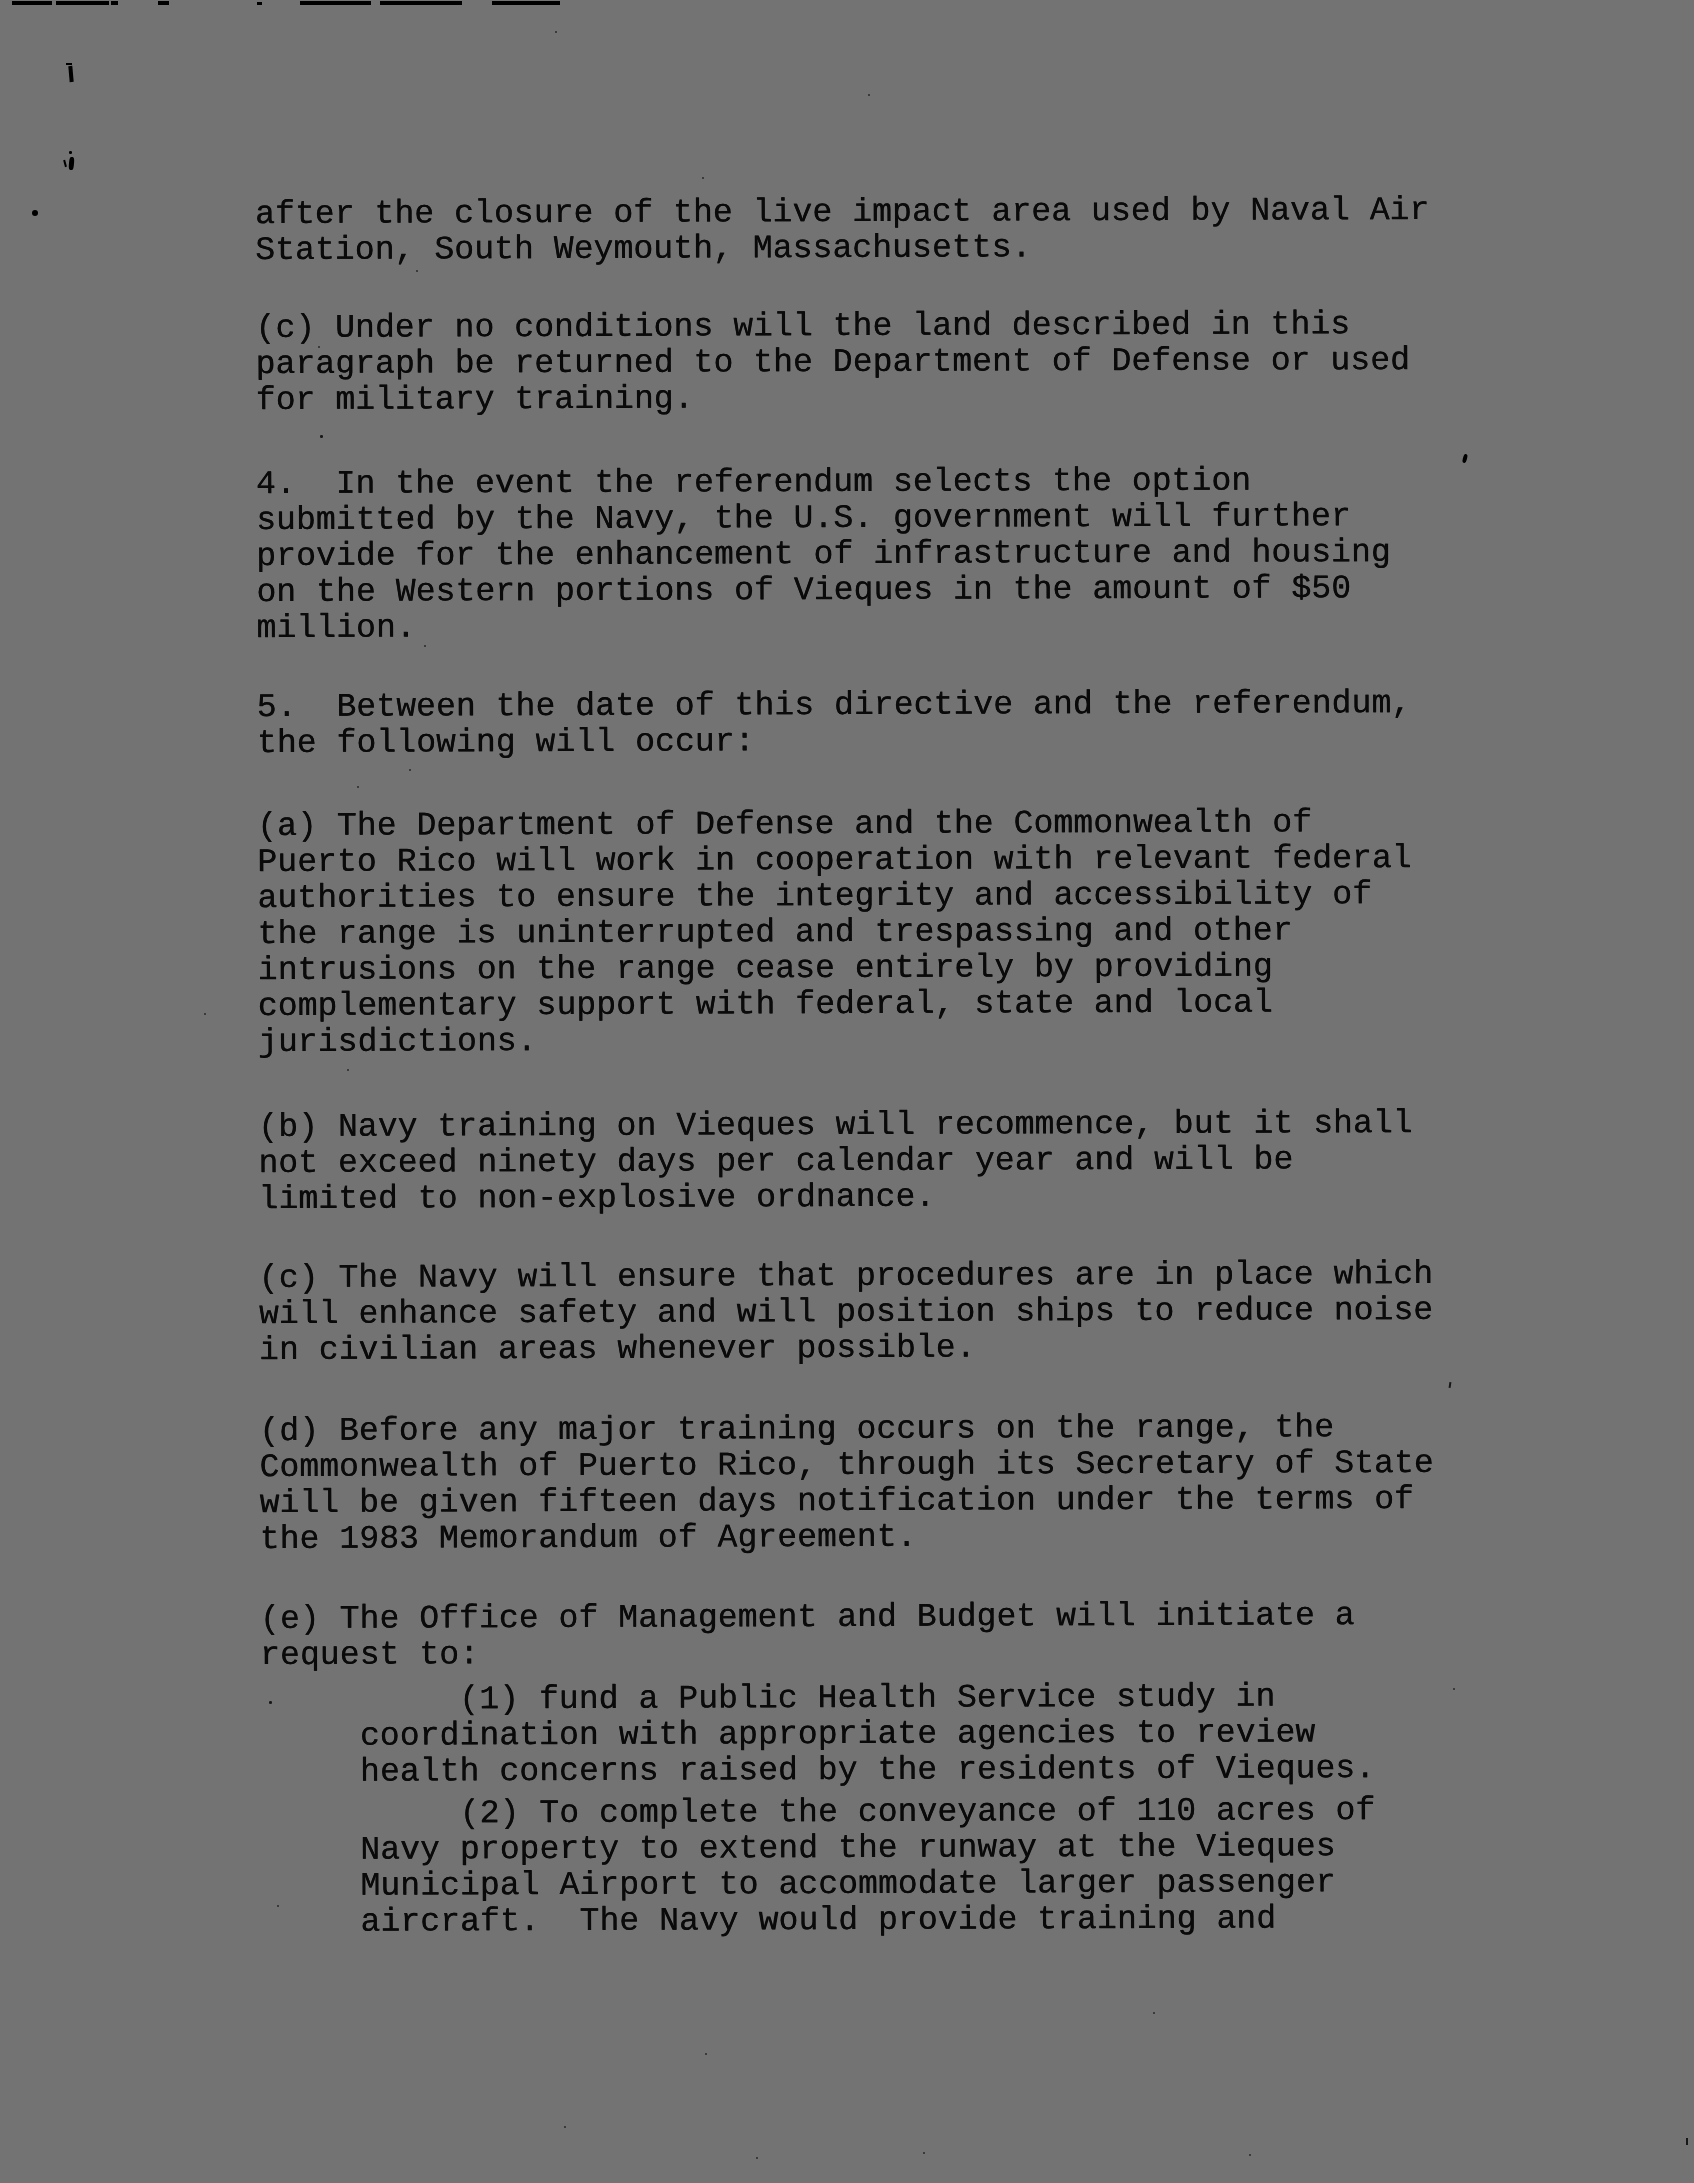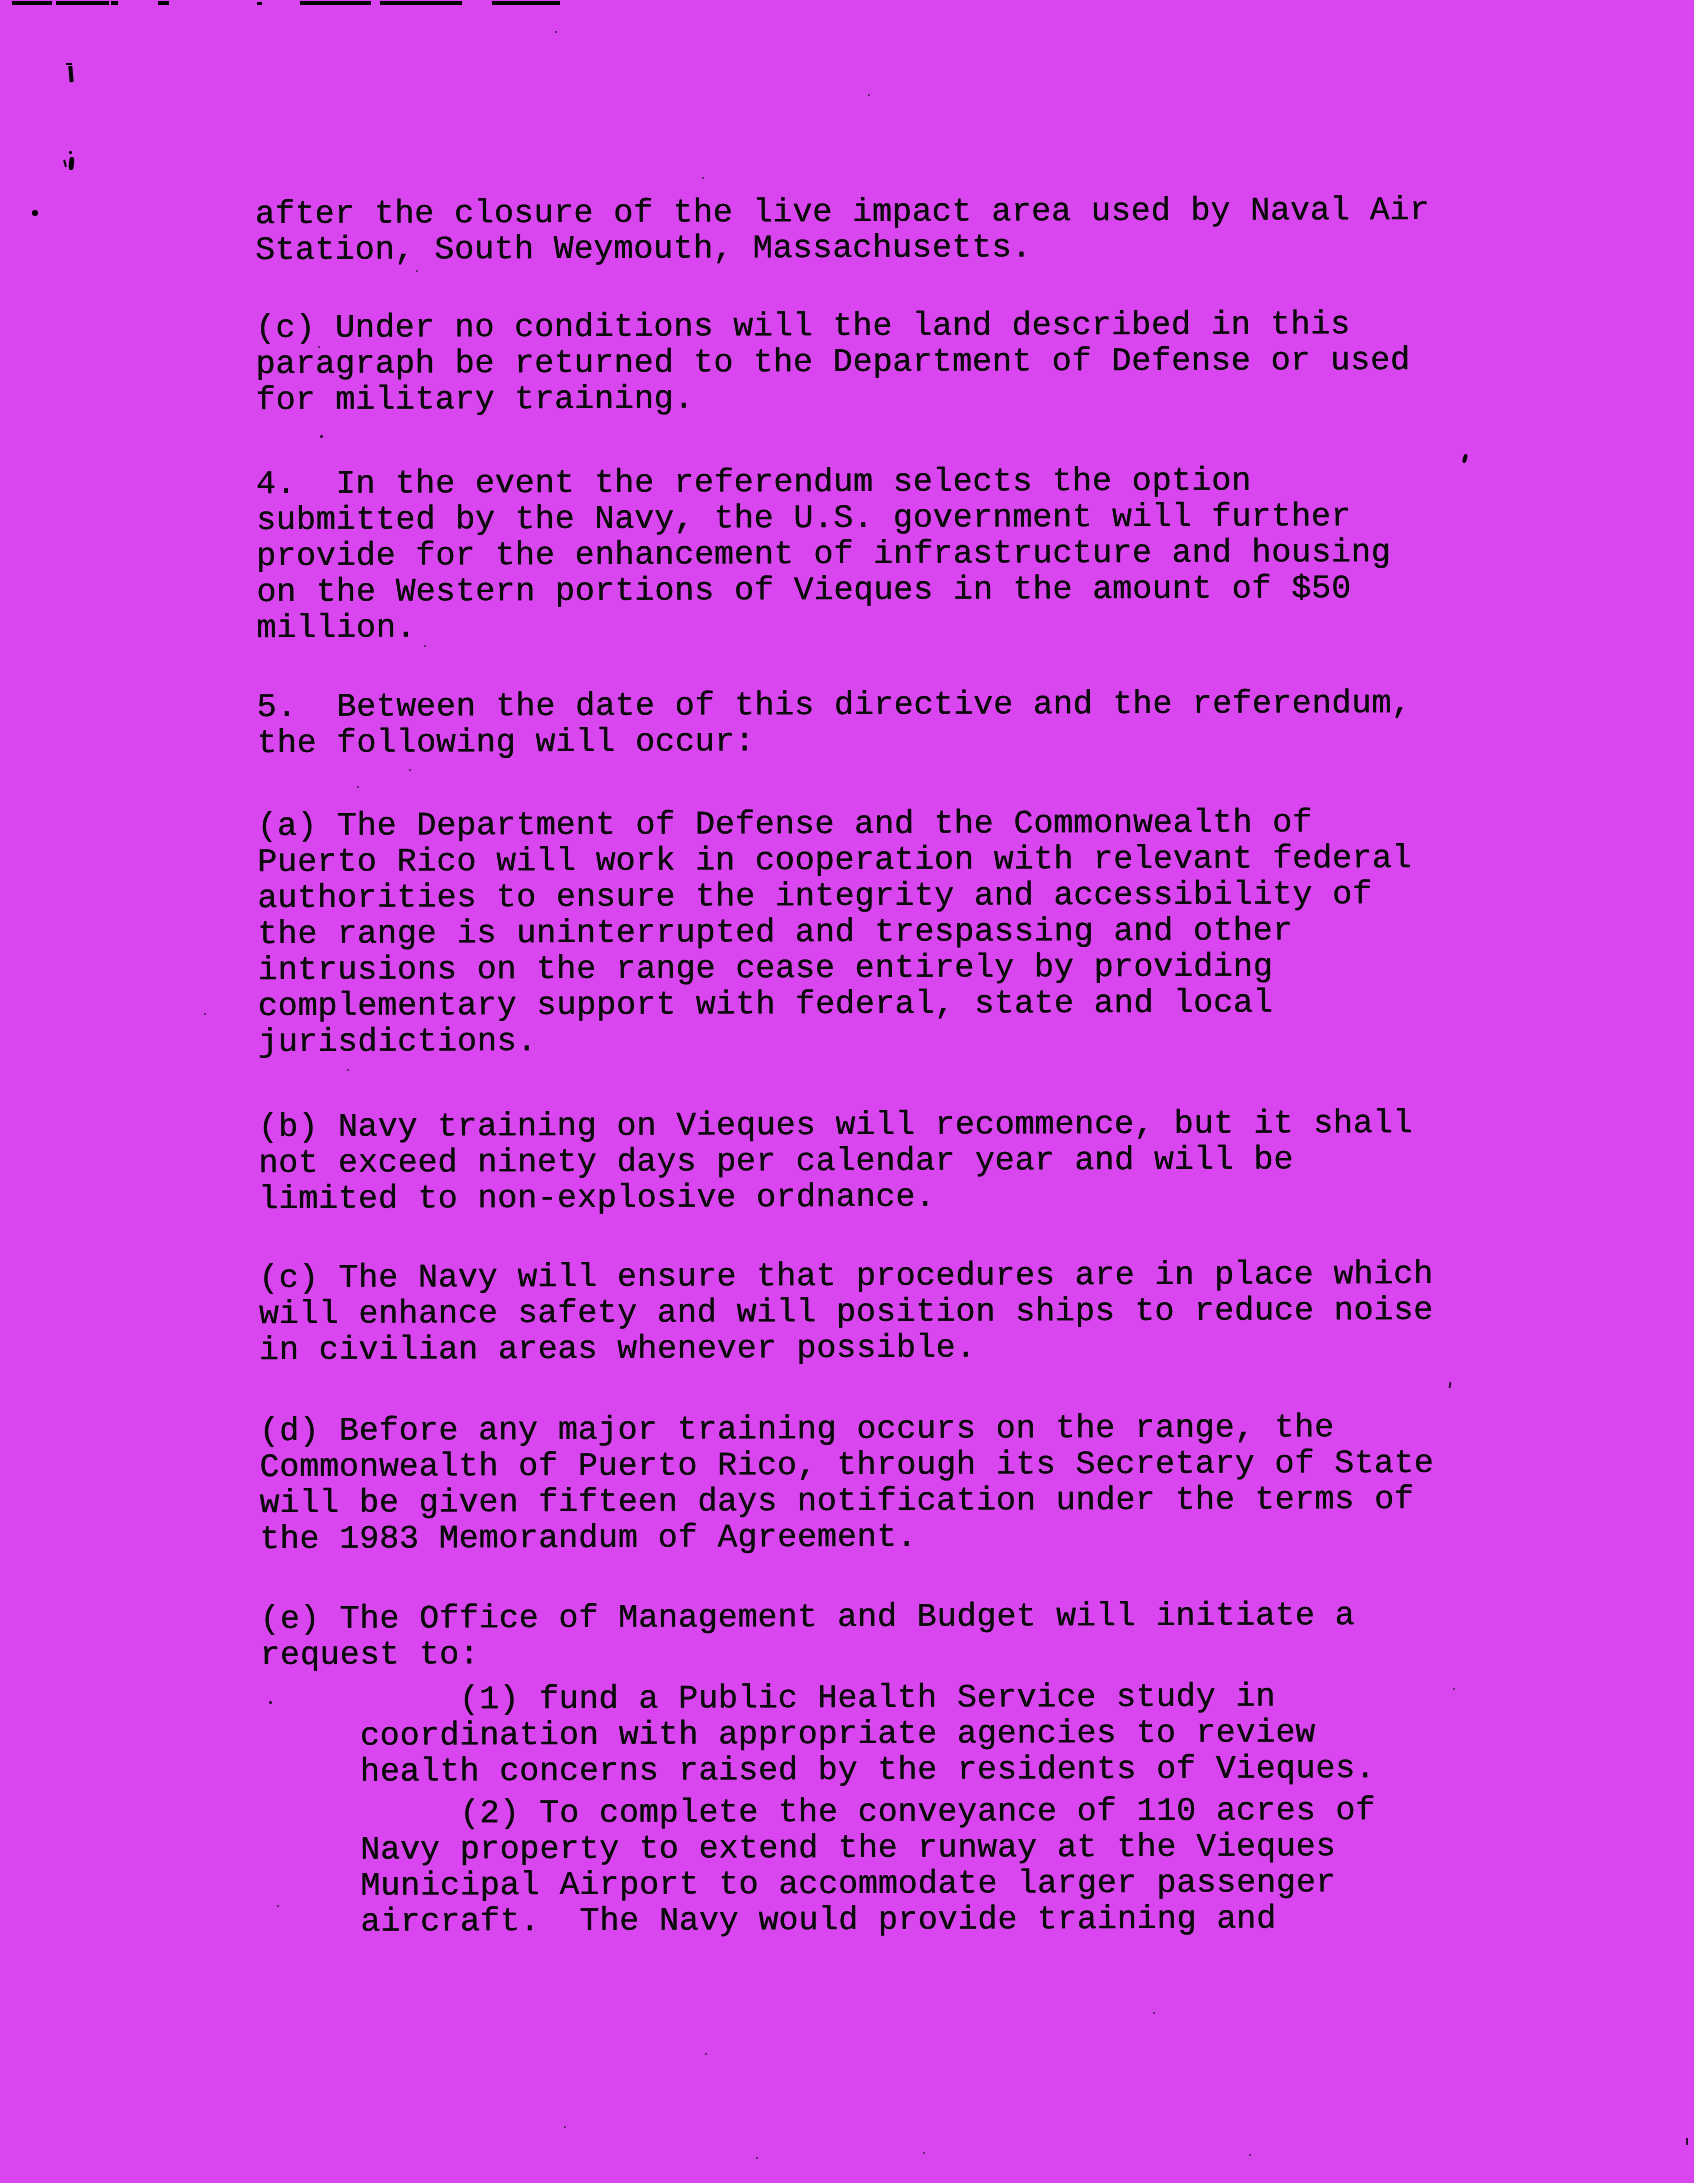--- a/index.html
+++ b/index.html
@@ -1,21 +1,21 @@
 <!DOCTYPE html>
 <html style="font-size:10.6px"><head>
 <meta charset="utf-8">
 <title>Scanned Typewritten Document</title>
 <style>
   html,body{margin:0;padding:0;background:#ffffff;}
   .page{
     position:relative;
     width:1694px;
     height:2183px;
-    background:#d946ef;
+    background:#737373;
     overflow:hidden;
     font-family:"Liberation Mono", monospace;
   }
   .textblock{
     position:absolute;
     left:0; top:0;
     width:100%; height:100%;
     transform:rotate(-0.2deg);
     transform-origin:265px 199px;
   }

